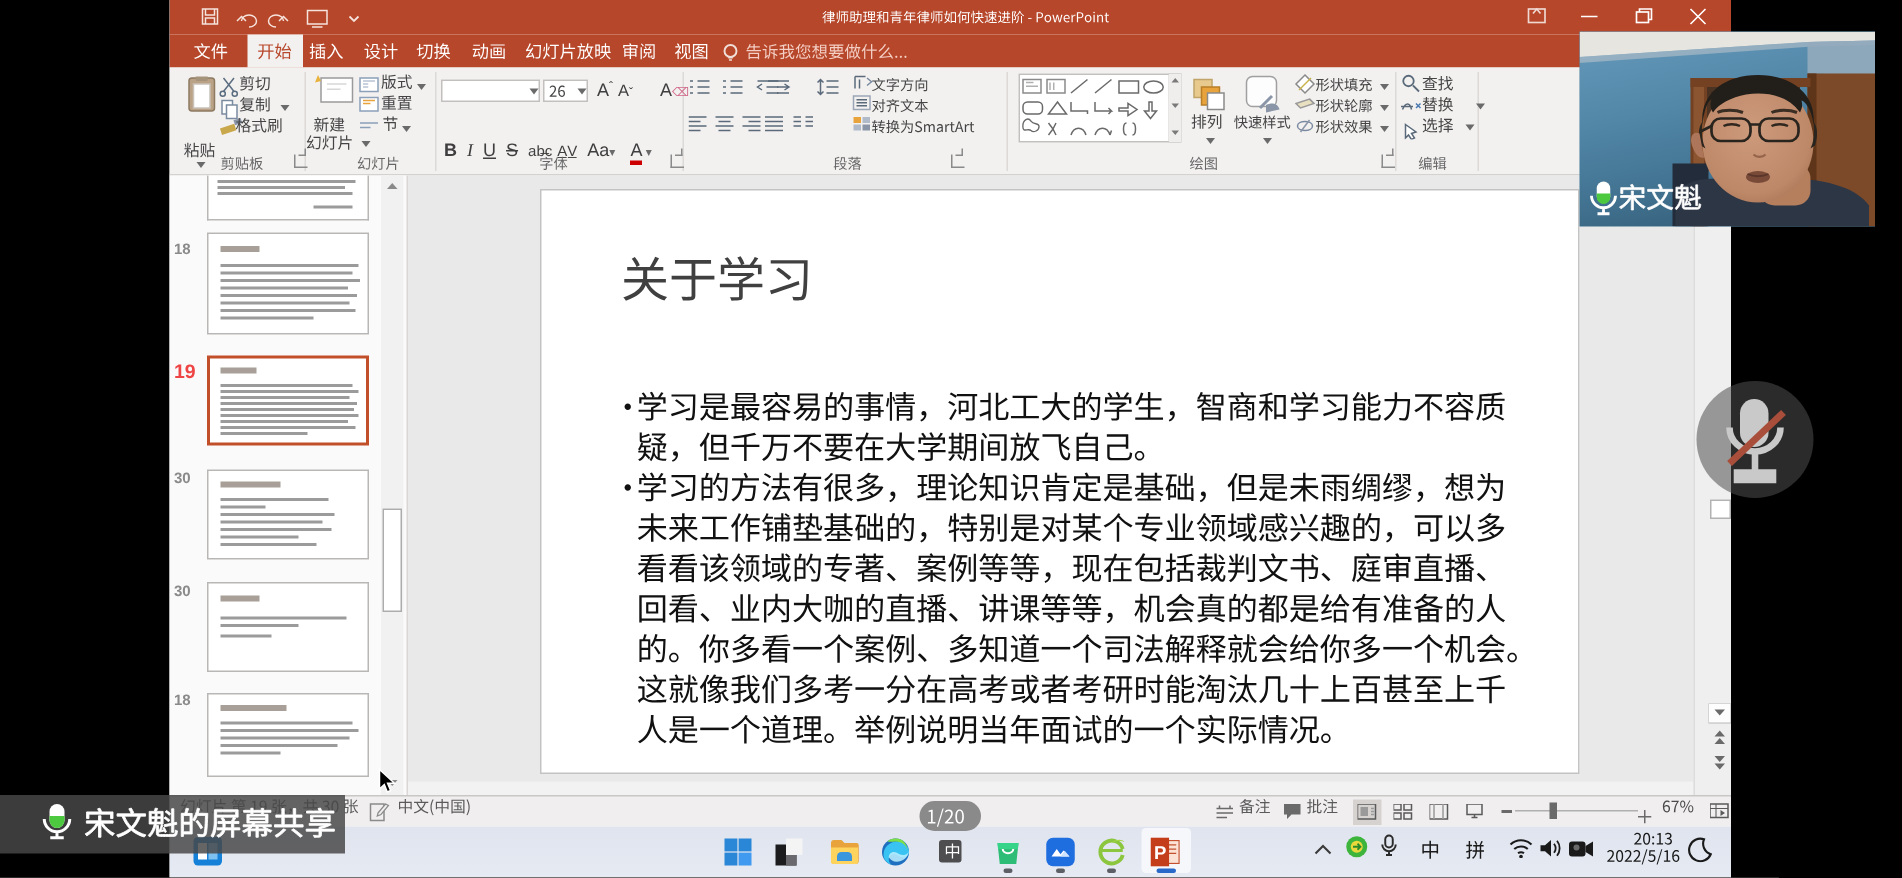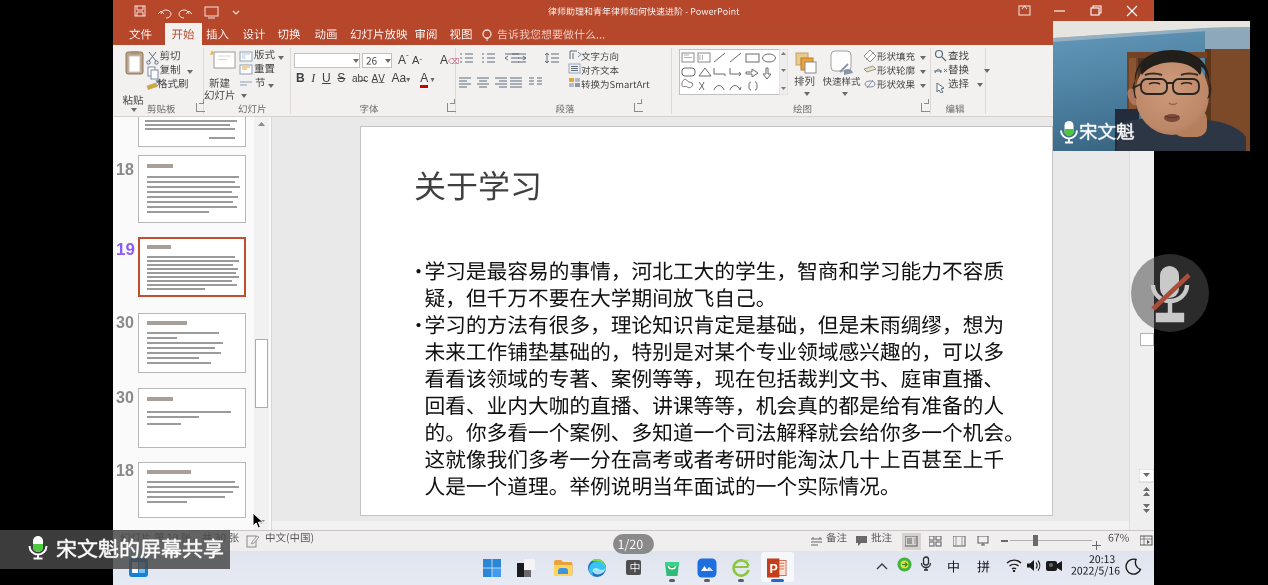--- a/index.html
+++ b/index.html
@@ -14,21 +14,21 @@
 #ribbon{position:absolute;left:0;top:45px;width:1041px;height:72px;background:#f3f1f0;border-bottom:1px solid #d4d1cf;}
 .gsep{position:absolute;top:3px;width:1px;height:66px;background:#dcd9d7;}
 .icbox{position:absolute;border:1px solid #c2bfbe;background:#fff;}
 .dd{position:absolute;width:0;height:0;border-left:3px solid transparent;border-right:3px solid transparent;border-top:4px solid #6a6a6a;}
 .launch{position:absolute;width:9px;height:9px;border-left:1px solid #8a8a8a;border-bottom:1px solid #8a8a8a;}
 .launch:after{content:"";position:absolute;left:2px;top:-4px;width:4px;height:4px;border-right:1px solid #8a8a8a;border-bottom:1px solid #8a8a8a;}
 
 #main{position:absolute;left:0;top:117px;width:1041px;height:413px;background:#e9e9e9;}
 #thumbpanel{position:absolute;left:0;top:0;width:159px;height:413px;background:#fafafa;border-right:1px solid #d9d6d5;}
 .thumb{position:absolute;left:25px;width:108px;background:#fff;border:1px solid #b9b7b6;}
-.tnum{position:absolute;left:3px;font-size:16px;color:#8a8a8a;font-weight:bold;}
+.tnum{position:absolute;left:3px;font-size:10px;color:#8a8a8a;font-weight:bold;}
 .tline{position:absolute;background:#9b9b9b;}
 .ttitle{position:absolute;background:#a79f98;}
 #pscroll{position:absolute;left:141px;top:0;width:15px;height:413px;background:#f1f1f1;}
 #pthumb{position:absolute;left:1px;top:222px;width:13px;height:69px;background:#fff;border:1px solid #acacac;}
 #canvas{position:absolute;left:159px;top:0;width:857px;height:413px;background:#e9e9e9;}
 #slide{position:absolute;left:88px;top:9px;width:693px;height:390px;background:#fff;border:1px solid #c3c3c3;}
 #cscroll{position:absolute;left:1016px;top:0;width:25px;height:413px;background:#efefef;border-left:1px solid #dcdcdc;}
 #cthumb{position:absolute;left:10px;top:216px;width:14px;height:13px;background:#fff;border:1px solid #b2b2b2;}
 
 #statusbar{position:absolute;left:0;top:530px;width:1041px;height:21px;background:#f0eeee;border-top:1px solid #c9c7c6;}
@@ -139,21 +139,21 @@
         <path d="M0 2h12M0 5h7" stroke="#8ba0b8"></path>
       </g>
     </svg>
 
     <div class="icbox" style="left:181px;top:8px;width:66px;height:15px"></div>
     <div class="dd" style="left:240px;top:14px"></div>
     <div class="icbox" style="left:249px;top:8px;width:30px;height:15px"></div>
     <div class="dd" style="left:272px;top:14px"></div>
     <div style="position:absolute;left:285px;top:8px;font-size:12px;color:#3f3f3f">A<span style="font-size:8px;vertical-align:top">ˆ</span> <span style="font-size:11px">A</span><span style="font-size:8px">ˇ</span></div>
     <div style="position:absolute;left:327px;top:8px;font-size:12px;color:#3f3f3f">A<span style="font-size:8px;color:#d06a8a">⌫</span></div>
-    <div style="position:absolute;left:183px;top:26px;width:260px;font-size:12px;color:#3f3f3f">
+    <div style="position:absolute;left:183px;top:48px;width:260px;font-size:12px;color:#3f3f3f">
       <b>B</b>&nbsp;&nbsp;<i style="font-family:'Liberation Serif',serif">I</i>&nbsp;&nbsp;<u>U</u>&nbsp;&nbsp;<s>S</s>&nbsp;&nbsp;<span style="font-size:10px">ab̶c</span>&nbsp;<span style="font-size:10px">A̲V̲</span>&nbsp;&nbsp;<span>Aa</span><span style="font-size:8px;color:#6a6a6a">▾</span>&nbsp;&nbsp;&nbsp;<span style="border-bottom:3px solid #c00">A</span><span style="font-size:8px;color:#6a6a6a"> ▾</span>
     </div>
 
     <svg class="ic" style="left:346px;top:7px" width="210" height="40" viewBox="0 0 210 40">
       <g stroke="#5a6a7a" stroke-width="1">
         <path d="M1 2h2M6 2h8M1 6h2M6 6h8M1 10h2M6 10h8"></path>
         <g transform="translate(22,0)">
               <path d="M1 2h2M6 2h8M1 6h2M6 6h8M1 10h2M6 10h8" stroke="#5a6a7a"></path>
             </g>
         <g transform="translate(46,0)">
@@ -289,21 +289,21 @@
           </svg>
       <svg class="ic" style="left:9px;top:352px" width="16" height="60" viewBox="0 0 16 60">
         <rect x="0" y="0" width="15" height="13" fill="#fdfdfd" stroke="#b2b2b2" stroke-width="0.6"></rect>
         <path d="M4 4l3.5 4L11 4z" fill="#6a6a6a"></path>
         <path d="M4 22l3.5-4 3.5 4zM4 27l3.5-4 3.5 4z" fill="#6a6a6a"></path>
         <path d="M4 35l3.5 4 3.5-4zM4 40l3.5 4 3.5-4z" fill="#6a6a6a"></path>
       </svg>
     </div>
     <div id="thumbpanel">
       <div class="tnum" style="top:44px">18</div>
-      <div class="tnum" style="top:123px;color:#8b5cf6;font-size:17px">19</div>
+      <div class="tnum" style="top:123px;color:#ef4444;font-size:13px">19</div>
       <div class="tnum" style="top:197px">30</div>
       <div class="tnum" style="top:272px">30</div>
       <div class="tnum" style="top:345px">18</div>
 
       <div class="thumb" style="top:0px;height:30px;border-top:none">
         <div class="tline" style="left:6px;top:3px;width:92px;height:2px"></div>
         <div class="tline" style="left:6px;top:7px;width:85px;height:2px"></div>
         <div class="tline" style="left:6px;top:11px;width:90px;height:2px"></div>
         <div class="tline" style="left:70px;top:20px;width:26px;height:2px"></div>
       </div>

